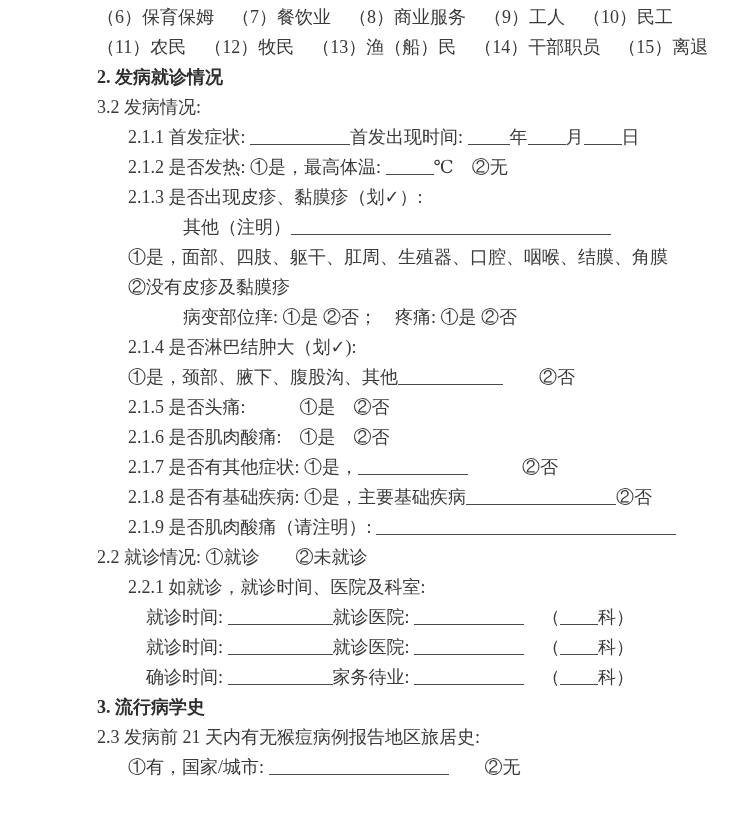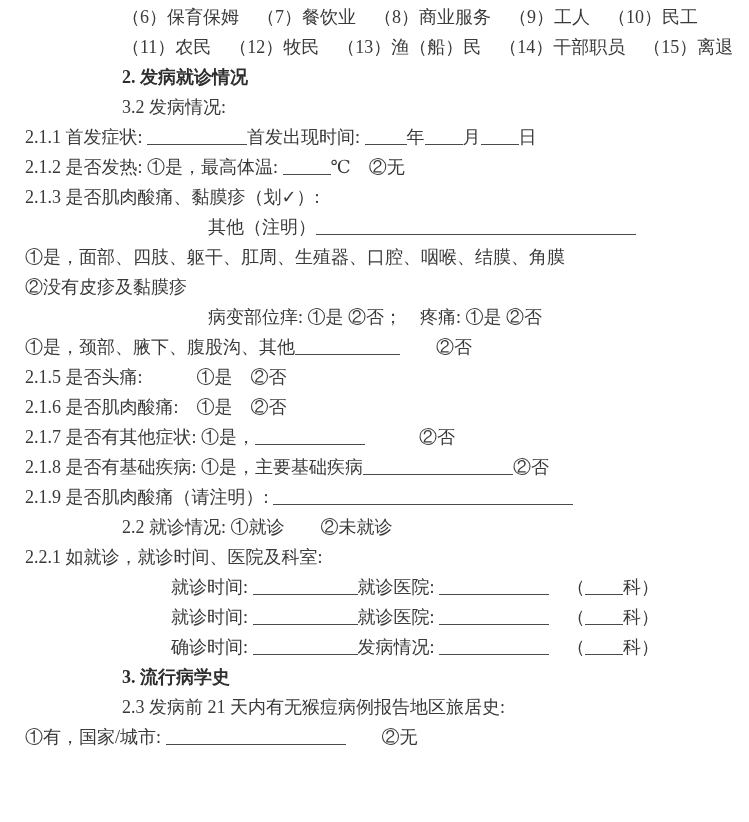--- a/index.html
+++ b/index.html
@@ -1,26 +1,26 @@
 <!DOCTYPE html>
 <html><head>
 <meta charset="utf-8">
 <style>
   html,body{margin:0;padding:0;}
   body{
     width:749px;height:822px;background:#ffffff;overflow:hidden;
     font-family:"Liberation Serif","DejaVu Serif",serif;
     color:#3a3a3a;
   }
-  .page{padding-top:2px;width:649px;padding-left:25px;}
+  .page{padding-top:2px;width:649px;}
   .line{
     height:30px;line-height:30px;font-size:18px;white-space:pre;
   }
   .ml-main{margin-left:97px;}
-  .ml-sub{}
+  .ml-sub{margin-left:128px;}
   .ml-subsub{margin-left:183px;}
   .ml-visit{margin-left:146px;}
   .bold{font-weight:bold;color:#2e2e2e;}
   .blank{
     display:inline-block;border-bottom:1.5px solid #4a4a4a;
     height:17px;vertical-align:-2px;
   }
   .w38{width:38px;}.w42{width:42px;}.w48{width:48px;}.w55{width:55px;}
   .w100{width:100px;}.w105{width:105px;}.w110{width:110px;}
   .w150{width:150px;}.w180{width:180px;}.w300{width:300px;}.w320{width:320px;}
@@ -36,30 +36,31 @@
 
 
   <div class="line ml-main bold"><span>2. 发病就诊情况</span></div>
 
   <div class="line ml-main"><span>3.2 发病情况:</span></div>
 
   <div class="line ml-sub"><span>2.1.1 首发症状: </span><span class="blank w100"></span><span>首发出现时间: </span><span class="blank w42"></span><span>年</span><span class="blank w38"></span><span>月</span><span class="blank w38"></span><span>日</span></div>
 
   <div class="line ml-sub"><span>2.1.2 是否发热: ①是，最高体温: </span><span class="blank w48"></span><span>℃　②无</span></div>
 
-  <div class="line ml-sub"><span>2.1.3 是否肌肉酸痛、黏膜疹（划✓）:</span></div>
+  <div class="line ml-sub"><span>2.1.3 是否出现皮疹、黏膜疹（划✓）:</span></div>
 
   <div class="line ml-subsub"><span>其他（注明）</span><span class="blank w320"></span></div>
 
   <div class="line ml-sub"><span>①是，面部、四肢、躯干、肛周、生殖器、口腔、咽喉、结膜、角膜</span></div>
 
   <div class="line ml-sub"><span>②没有皮疹及黏膜疹</span></div>
 
   <div class="line ml-subsub"><span>病变部位痒: ①是 ②否；　疼痛: ①是 ②否</span></div>
 
+  <div class="line ml-sub"><span>2.1.4 是否淋巴结肿大（划✓):</span></div>
 
   <div class="line ml-sub"><span>①是，颈部、腋下、腹股沟、其他</span><span class="blank w105"></span><span>　　②否</span></div>
 
   <div class="line ml-sub"><span>2.1.5 是否头痛:　　　①是　②否</span></div>
 
   <div class="line ml-sub"><span>2.1.6 是否肌肉酸痛:　①是　②否</span></div>
 
   <div class="line ml-sub"><span>2.1.7 是否有其他症状: ①是，</span><span class="blank w110"></span><span>　　　②否</span></div>
 
   <div class="line ml-sub"><span>2.1.8 是否有基础疾病: ①是，主要基础疾病</span><span class="blank w150"></span><span>②否</span></div>
@@ -67,21 +68,21 @@
   <div class="line ml-sub"><span>2.1.9 是否肌肉酸痛（请注明）: </span><span class="blank w300"></span></div>
 
   <div class="line ml-main"><span>2.2 就诊情况: ①就诊　　②未就诊</span></div>
 
   <div class="line ml-sub"><span>2.2.1 如就诊，就诊时间、医院及科室:</span></div>
 
   <div class="line ml-visit"><span>就诊时间: </span><span class="blank w105"></span><span>就诊医院: </span><span class="blank w110"></span><span>　（</span><span class="blank w38"></span><span>科）</span></div>
 
   <div class="line ml-visit"><span>就诊时间: </span><span class="blank w105"></span><span>就诊医院: </span><span class="blank w110"></span><span>　（</span><span class="blank w38"></span><span>科）</span></div>
 
-  <div class="line ml-visit"><span>确诊时间: </span><span class="blank w105"></span><span>发病情况: </span><span class="blank w110"></span><span>　（</span><span class="blank w38"></span><span>科）</span></div>
+  <div class="line ml-visit"><span>确诊时间: </span><span class="blank w105"></span><span>家务待业: </span><span class="blank w110"></span><span>　（</span><span class="blank w38"></span><span>科）</span></div>
 
   <div class="line ml-main bold"><span>3. 流行病学史</span></div>
 
   <div class="line ml-main"><span>2.3 发病前 21 天内有无猴痘病例报告地区旅居史:</span></div>
 
   <div class="line ml-sub"><span>①有，国家/城市: </span><span class="blank w180"></span><span>　　②无</span></div>
 
 </div>
 
 </body></html>

